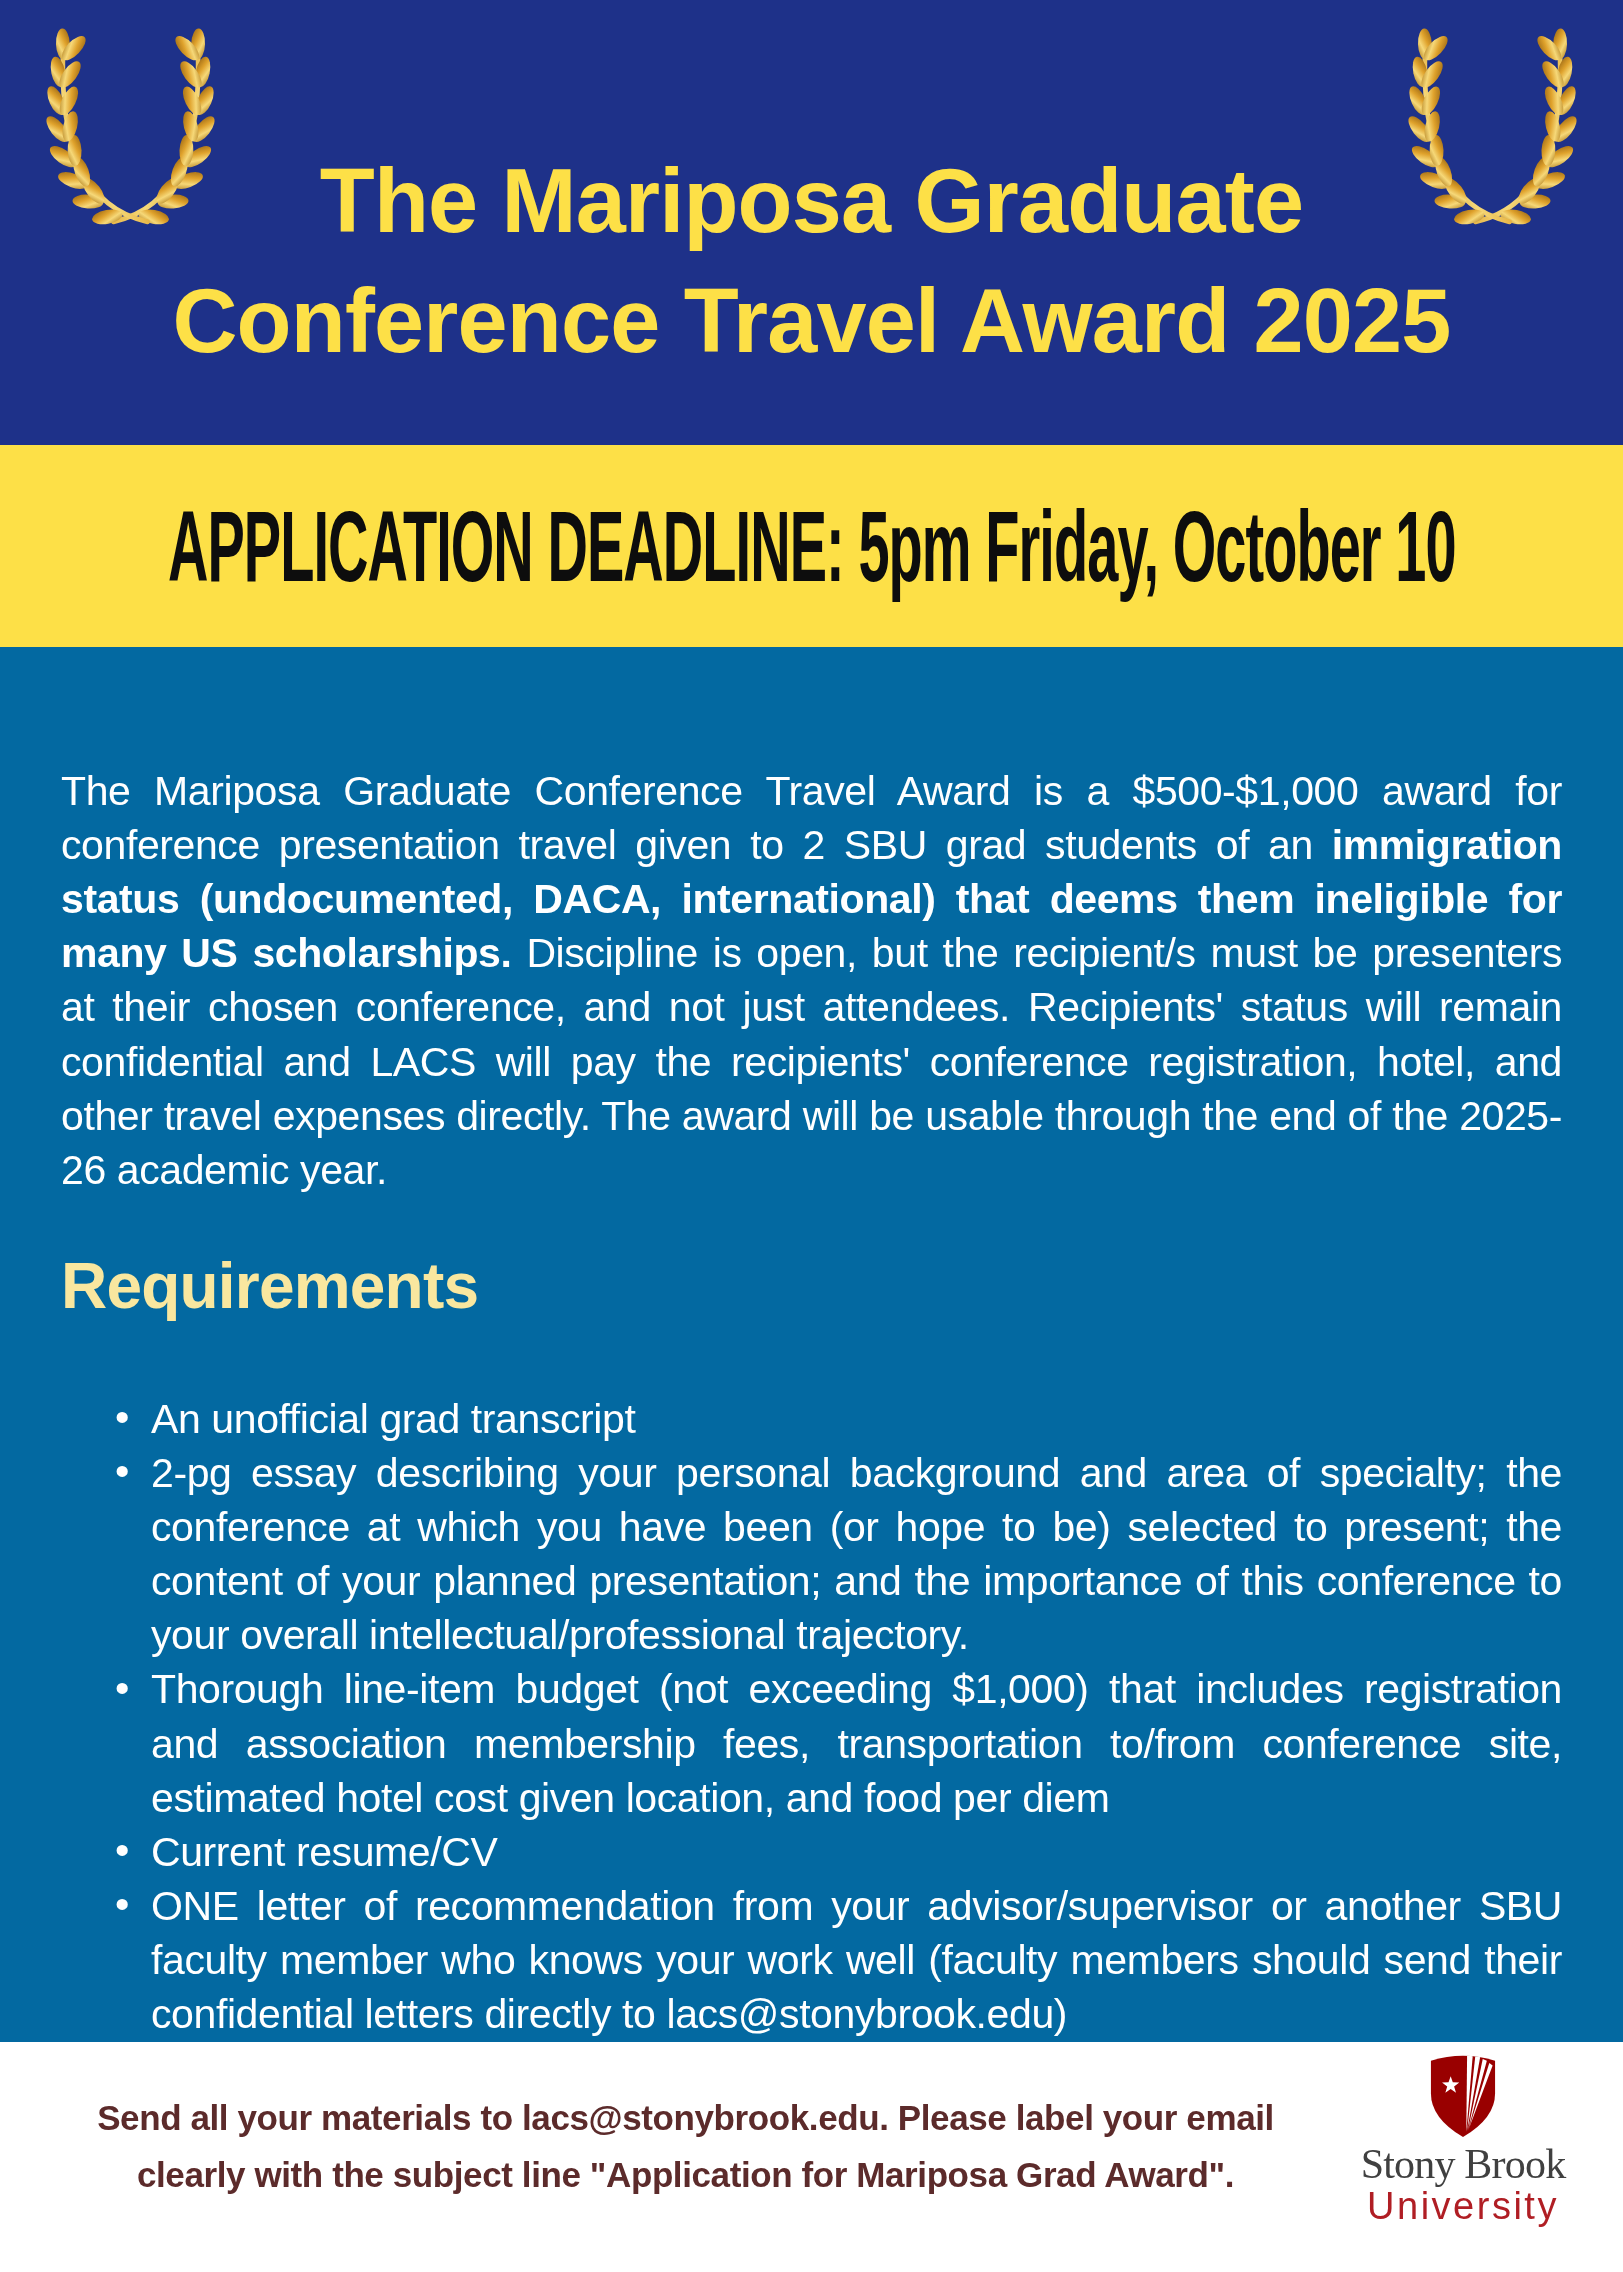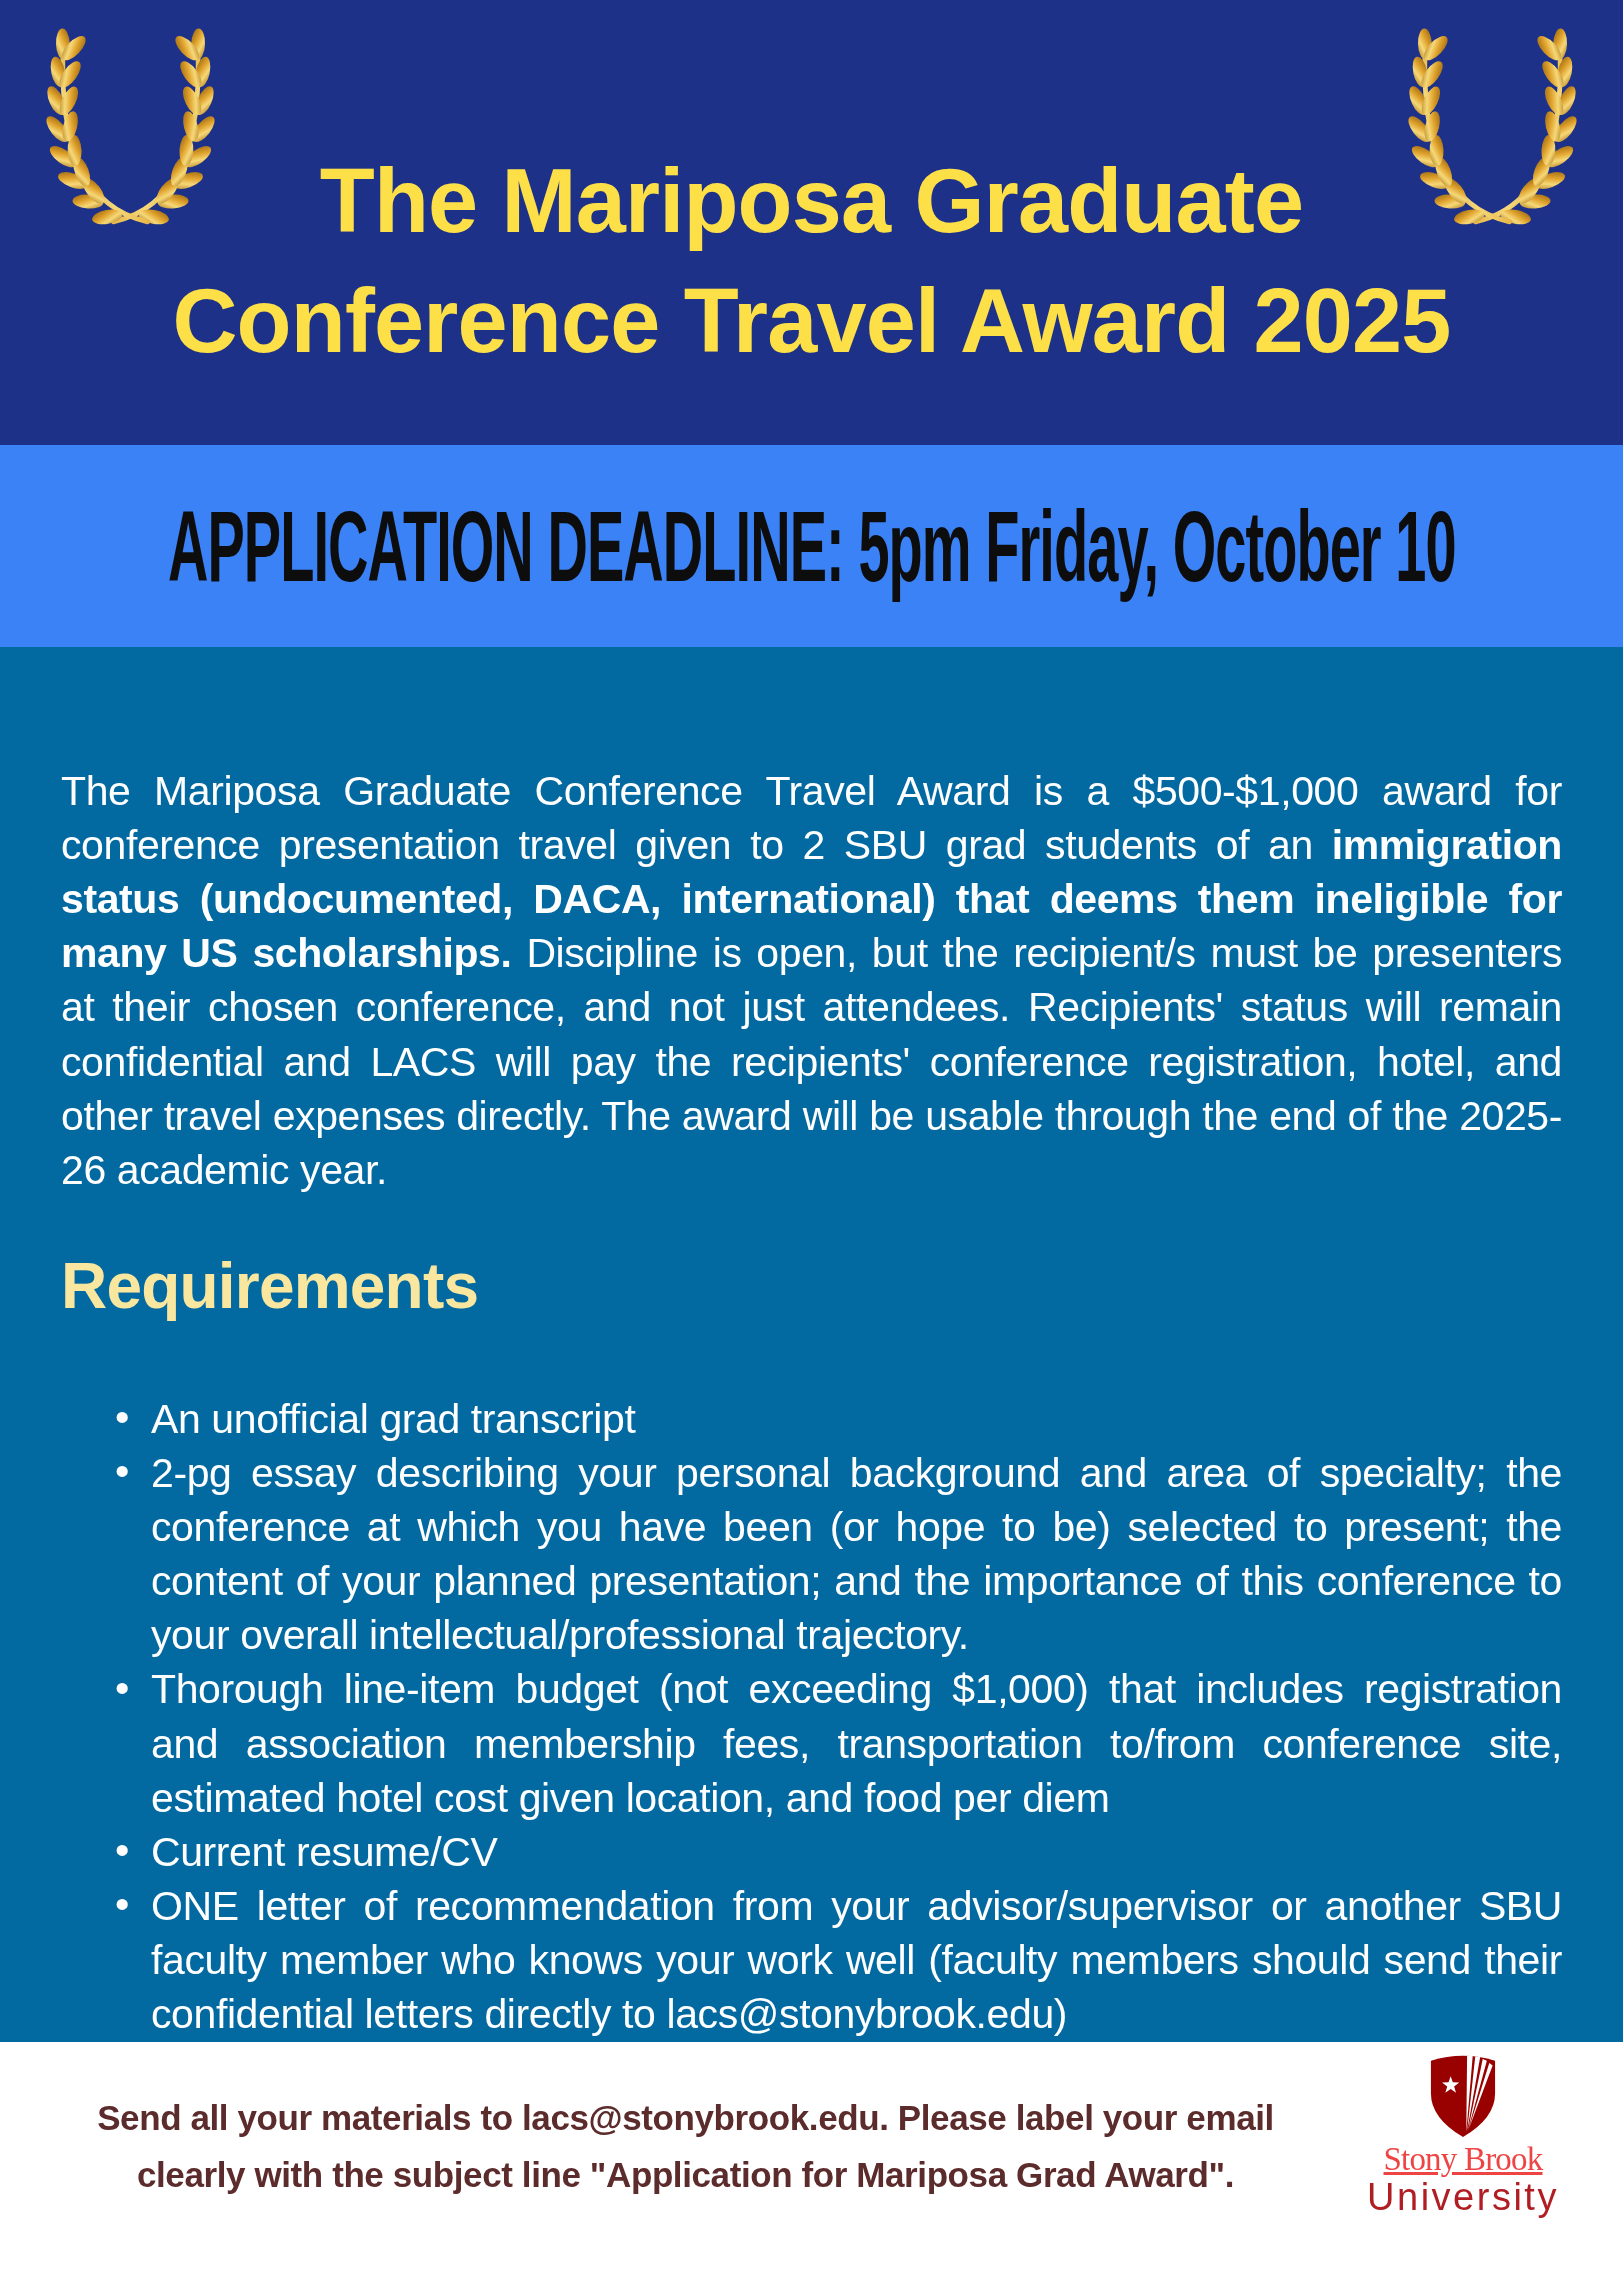--- a/index.html
+++ b/index.html
@@ -11,21 +11,21 @@
   .header { position:relative; height:445px; background:#1E3189; }
   .laurel { position:absolute; top:12px; width:213px; height:213px; }
   .laurel.left  { left:24px; }
   .laurel.right { right:24px; }
   .title {
     padding-top:142px; text-align:center; color:#fde047;
     font-size:90px; font-weight:bold; line-height:1.33; letter-spacing:-0.8px;
   }
   
   .deadline-band {
-    height:202px; background:#3b82f6;
+    height:202px; background:#fde047;
     display:flex; align-items:center; justify-content:center;
   }
   .deadline-text {
     font-size:100px; font-weight:bold; color:#0d0d0d; white-space:nowrap;
     transform:scaleX(0.56); transform-origin:center; letter-spacing:-1.7px;
   }
   
   .body-section {
     height:1395px; background:#0369a1; padding:12px 61px; box-sizing:border-box;
     overflow:hidden;
@@ -48,22 +48,22 @@
   
   .footer { position:relative; height:231px; background:#ffffff; }
   .footer-message {
     position:absolute; left:47px; top:48px; width:1277px;
     text-align:center; color:#5C2B2B; font-weight:bold;
     font-size:35px; line-height:1.62; letter-spacing:-0.4px;
   }
   .sbu-logo { position:absolute; right:29px; top:10px; width:262px; text-align:center; }
   .sbu-shield { display:block; margin:0 auto; }
   .sbu-name {
-    font-family:"Liberation Serif", serif; color:#ef4444;
-    font-size:33px; line-height:1.02; margin-top:3.4px; letter-spacing:-0.8px;text-decoration:underline;
+    font-family:"Liberation Serif", serif; color:#404040;
+    font-size:42px; line-height:1.02; margin-top:3.4px; letter-spacing:-0.8px;
   }
   .sbu-univ {
     font-family:Liberation Sans, sans-serif; color:#B01E24;
     font-size:38px; line-height:1.1; letter-spacing:2.5px;
   }
 </style>
 </head>
 <body>
 
 <div class="poster">

